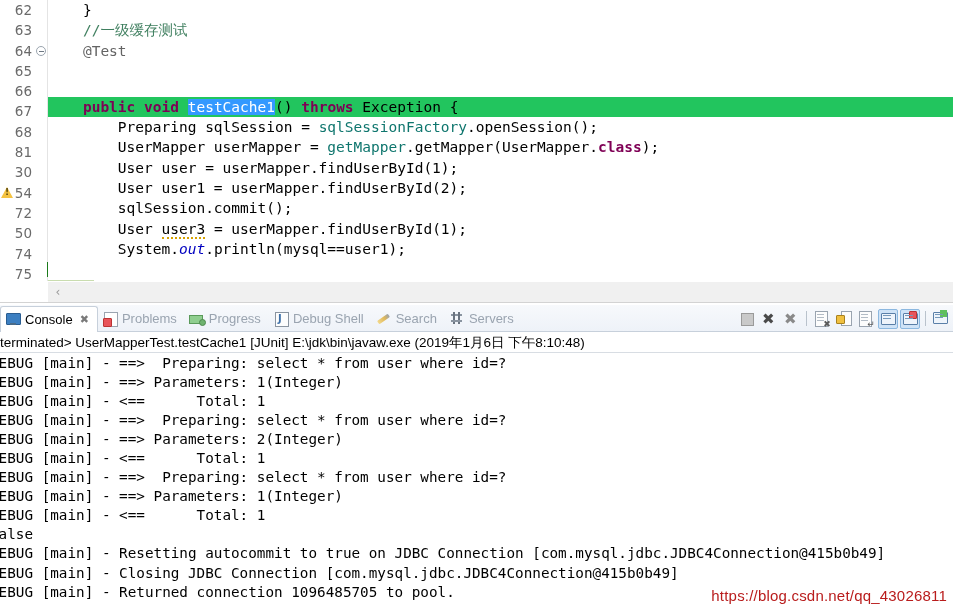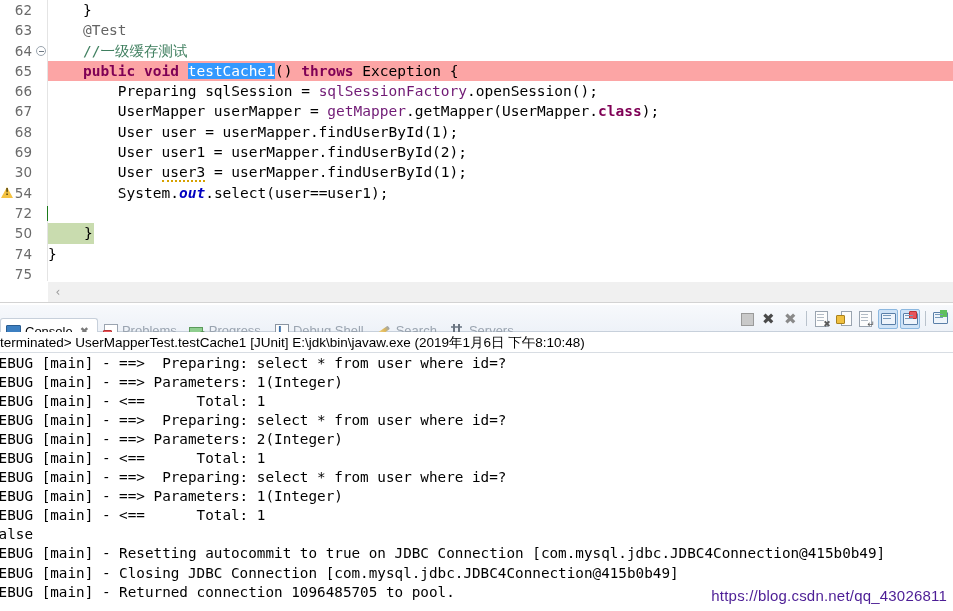--- a/index.html
+++ b/index.html
@@ -66,27 +66,27 @@
     width: 0; height: 0;
     border-left: 6px solid transparent;
     border-right: 6px solid transparent;
     border-bottom: 11px solid #f5c342;
   }
   .warn-icon::after {
     content: "!"; position: absolute; left: -1.8px; top: 2px;
     font-size: 8px; font-family: "DejaVu Sans", sans-serif;
     color: #4a3c06; line-height: 8px; font-weight: bold;
   }
-  .hl-line { background: #fca5a5; }
+  .hl-line { background: #22c55e; margin-top: 36px; }
 
   .kw   { color: #7f0055; font-weight: bold; }
   .cmt  { color: #3f7f5f; }
   .ann  { color: #646464; }
-  .fld  { color: #701a75; }
-  .stat { color: #0000c0; font-weight: bold; font-style: italic; }
+  .fld  { color: #0f766e; }
+  .stat { color: #0000c0; font-weight: normal; font-style: italic; }
   .plain{ color: #000000; }
   .sel  { background: #3399ff; color: #ffffff; }
   .warnu {
     border-bottom: 2px dotted #d6a100;
     padding-bottom: 0px;
   }
   .caret {
     display: inline-block;
     width: 1px; height: 15px;
     background: #1a7a1a;
@@ -120,21 +120,21 @@
     border-top: 1px solid #d3d3d3;
   }
 
   
   .tabbar {
     position: absolute; left: 0; top: 305px; width: 953px; height: 27px;
     background: linear-gradient(180deg,#f7f9fc 0%,#eef2f8 100%);
     border-bottom: 1px solid #c7d0db;
   }
   .tabs {
-    position: absolute; left: 0; top: 12px; height: 27px;
+    position: absolute; left: 0; top: 0; height: 27px;
     display: flex; align-items: center;
   }
   .tab {
     display: flex; align-items: center; gap: 4px;
     height: 27px; padding: 0 8px 0 4px;
     font-size: 13px; color: #9aa4b0;
     font-family: "Liberation Sans", sans-serif;
   }
   .tab.active {
     color: #000000;
@@ -298,21 +298,21 @@
     color: #000000;
     line-height: 19.05px;
     white-space: pre;
     overflow: hidden;
     padding-left: 0px;
   }
   .console-body .cl { margin-left: -10px; }
 
   .watermark {
     position: absolute; right: 6px; bottom: 7px;
-    font-size: 15px; color: #4c1d95;
+    font-size: 15px; color: #b91c1c;
     font-family: "Liberation Sans", sans-serif;
     letter-spacing: 0.2px;
     pointer-events: none;
   }
 </style>
 </head>
 <body>
 
 <div id="app">
 
@@ -335,21 +335,21 @@
         <div class="gutter-row">
           <span class="lnum">66</span>
         </div>
         <div class="gutter-row">
           <span class="lnum">67</span>
         </div>
         <div class="gutter-row">
           <span class="lnum">68</span>
         </div>
         <div class="gutter-row">
-          <span class="lnum">69</span>
+          <span class="lnum">81</span>
         </div>
         <div class="gutter-row">
           <span class="lnum">30</span>
         </div>
         <div class="gutter-row">
           <span class="lnum">54</span>
           <span class="warn-icon"></span>
         </div>
         <div class="gutter-row">
           <span class="lnum">72</span>
@@ -359,29 +359,30 @@
         </div>
         <div class="gutter-row">
           <span class="lnum">74</span>
         </div>
         <div class="gutter-row">
           <span class="lnum">75</span>
         </div>
       </div>
     <div class="code-area" id="codearea">
         <div class="line"><span class="plain">    }</span></div>
+        <div class="line"><span class="cmt">    //一级缓存测试</span></div>
         <div class="line"><span class="ann">    @Test</span></div>
-        <div class="line"><span class="cmt">    //一级缓存测试</span></div>
         <div class="line hl-line"><span class="plain">    </span><span class="kw">public</span><span class="plain"> </span><span class="kw">void</span><span class="plain"> </span><span class="sel">testCache1</span><span class="plain">() </span><span class="kw">throws</span><span class="plain"> Exception {</span></div>
         <div class="line"><span class="plain">        Preparing sqlSession = </span><span class="fld">sqlSessionFactory</span><span class="plain">.openSession();</span></div>
         <div class="line"><span class="plain">        UserMapper userMapper = </span><span class="fld">getMapper</span><span class="plain">.getMapper(UserMapper.</span><span class="kw">class</span><span class="plain">);</span></div>
         <div class="line"><span class="plain">        User user = userMapper.findUserById(1);</span></div>
         <div class="line"><span class="plain">        User user1 = userMapper.findUserById(2);</span></div>
+        <div class="line"><span class="plain">        sqlSession.commit();</span></div>
         <div class="line"><span class="plain">        User </span><span class="warnu">user3</span><span class="plain"> = userMapper.findUserById(1);</span></div>
-        <div class="line"><span class="plain">        System.</span><span class="stat">out</span><span class="plain">.select(user==user1);</span></div>
+        <div class="line"><span class="plain">        System.</span><span class="stat">out</span><span class="plain">.println(mysql==user1);</span></div>
         <div class="line"><span class="caret"></span></div>
         <div class="line"><span class="brace-box">    }</span></div>
         <div class="line"><span class="plain">}</span></div>
       </div>
   </div>
 
   <div class="hscroll">
     <div class="hscroll-track"></div>
     <div class="hscroll-left">‹</div>
   </div>

